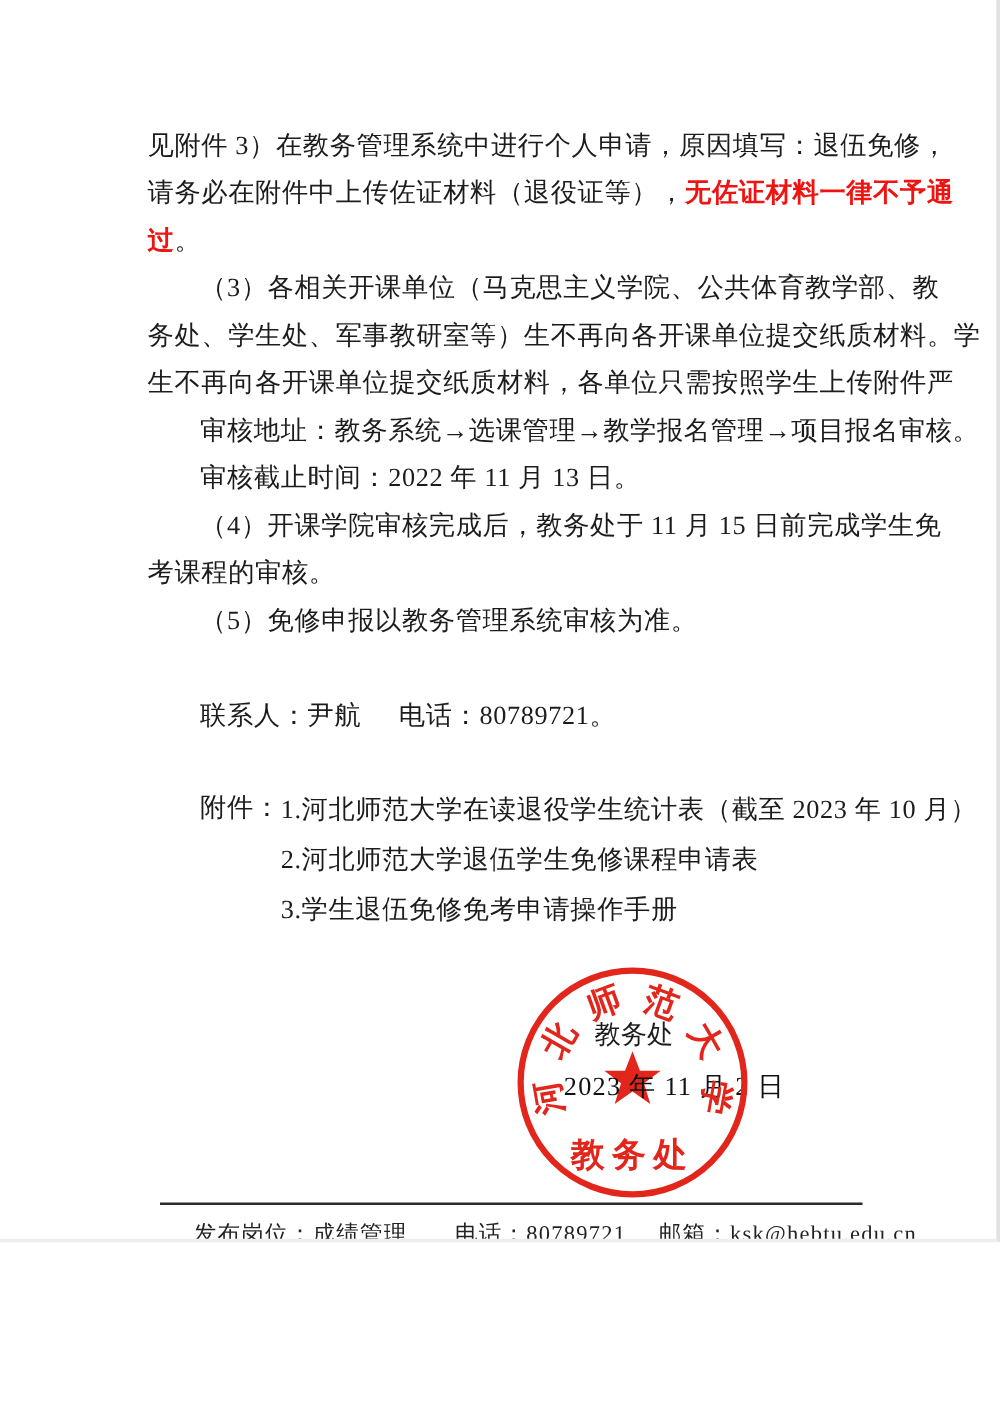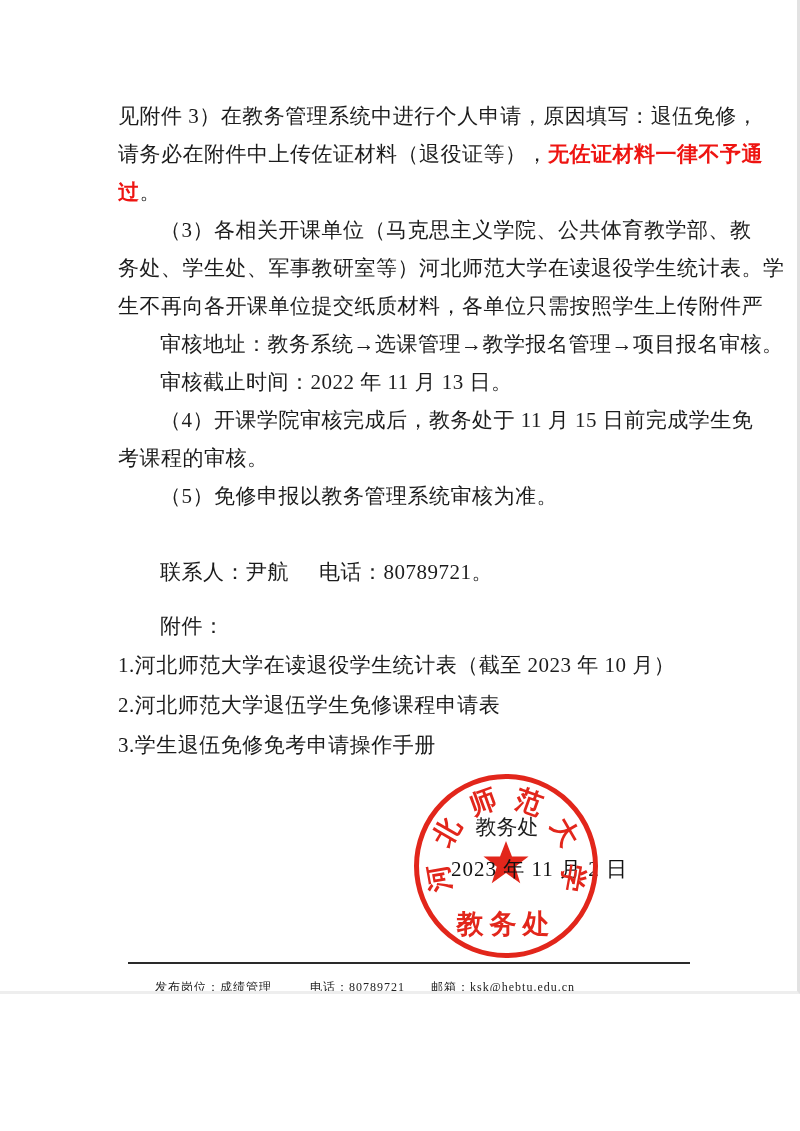--- a/index.html
+++ b/index.html
@@ -18,21 +18,21 @@
     position: absolute;
     left: 118px; top: 97px; width: 580px;
     font-size: 21px; line-height: 38px;
     letter-spacing: 0.5px;
   }
   .bline { white-space: nowrap; }
   .ind { padding-left: 42px; }
   .red-em { color: #ee1411; font-weight: bold; }
   .contact-line { margin-top: 38px; }
   .contact-gap { display:inline-block; width: 30px; }
-  .attachments { margin-top: 16px; display: flex; align-items: flex-start; flex-direction: column; }
+  .attachments { margin-top: 36px; display: flex; align-items: flex-start; }
   .attachments .att-label { padding-left: 42px; white-space: nowrap; }
   .attachments .att-items { line-height: 40px; }
   .attachments .att-items > div { white-space: nowrap; }
 
   .sig-dept {
     position: absolute; left: 427px; top: 812px; width: 160px;
     text-align: center; font-size: 21px; line-height: 30px;
     color: #1c1c1c; z-index: 4;
   }
   .sig-date {
@@ -63,21 +63,21 @@
     position: absolute; left: 0; top: 132px; width: 184px;
     text-align: center; font-size: 27px; font-weight: bold;
     color: #e2261b; letter-spacing: 6px;
   }
   .footer-rule {
     position: absolute; left: 128px; top: 962px; width: 562px; height: 2px;
     background: #2a2a2a;
   }
   .footer-row {
     position: absolute; left: 155px; top: 976px; width: 600px;
-    font-size: 12px; line-height: 22px; color: #222;
+    font-size: 18px; line-height: 22px; color: #222;
     white-space: nowrap; letter-spacing: 1px;
   }
   .footer-row .f-gap1 { display:inline-block; width: 38px; }
   .footer-row .f-gap2 { display:inline-block; width: 26px; }
 </style>
 </head>
 <body>
 
 <div class="page">
 
@@ -87,21 +87,21 @@
       <span>见附件 3）在教务管理系统中进行个人申请，原因填写：退伍免修，</span>
     </div>
     <div class="bline">
       <span>请务必在附件中上传佐证材料（退役证等），</span><span class="red-em">无佐证材料一律不予通</span>
     </div>
     <div class="bline">
       <span class="red-em">过</span><span>。</span>
     </div>
 
     <div class="bline ind">（3）各相关开课单位（马克思主义学院、公共体育教学部、教</div>
-    <div class="bline">务处、学生处、军事教研室等）河北师范大学在读退役学生统计表。学</div>
+    <div class="bline">务处、学生处、军事教研室等）生不再向各开课单位提交纸质材料。学</div>
     <div class="bline">生不再向各开课单位提交纸质材料，各单位只需按照学生上传附件严</div>
 
     <div class="bline ind">审核地址：教务系统→选课管理→教学报名管理→项目报名审核。</div>
     <div class="bline ind">审核截止时间：2022 年 11 月 13 日。</div>
 
     <div class="bline ind">（4）开课学院审核完成后，教务处于 11 月 15 日前完成学生免</div>
     <div class="bline">考课程的审核。</div>
 
     <div class="bline ind">（5）免修申报以教务管理系统审核为准。</div>
 

